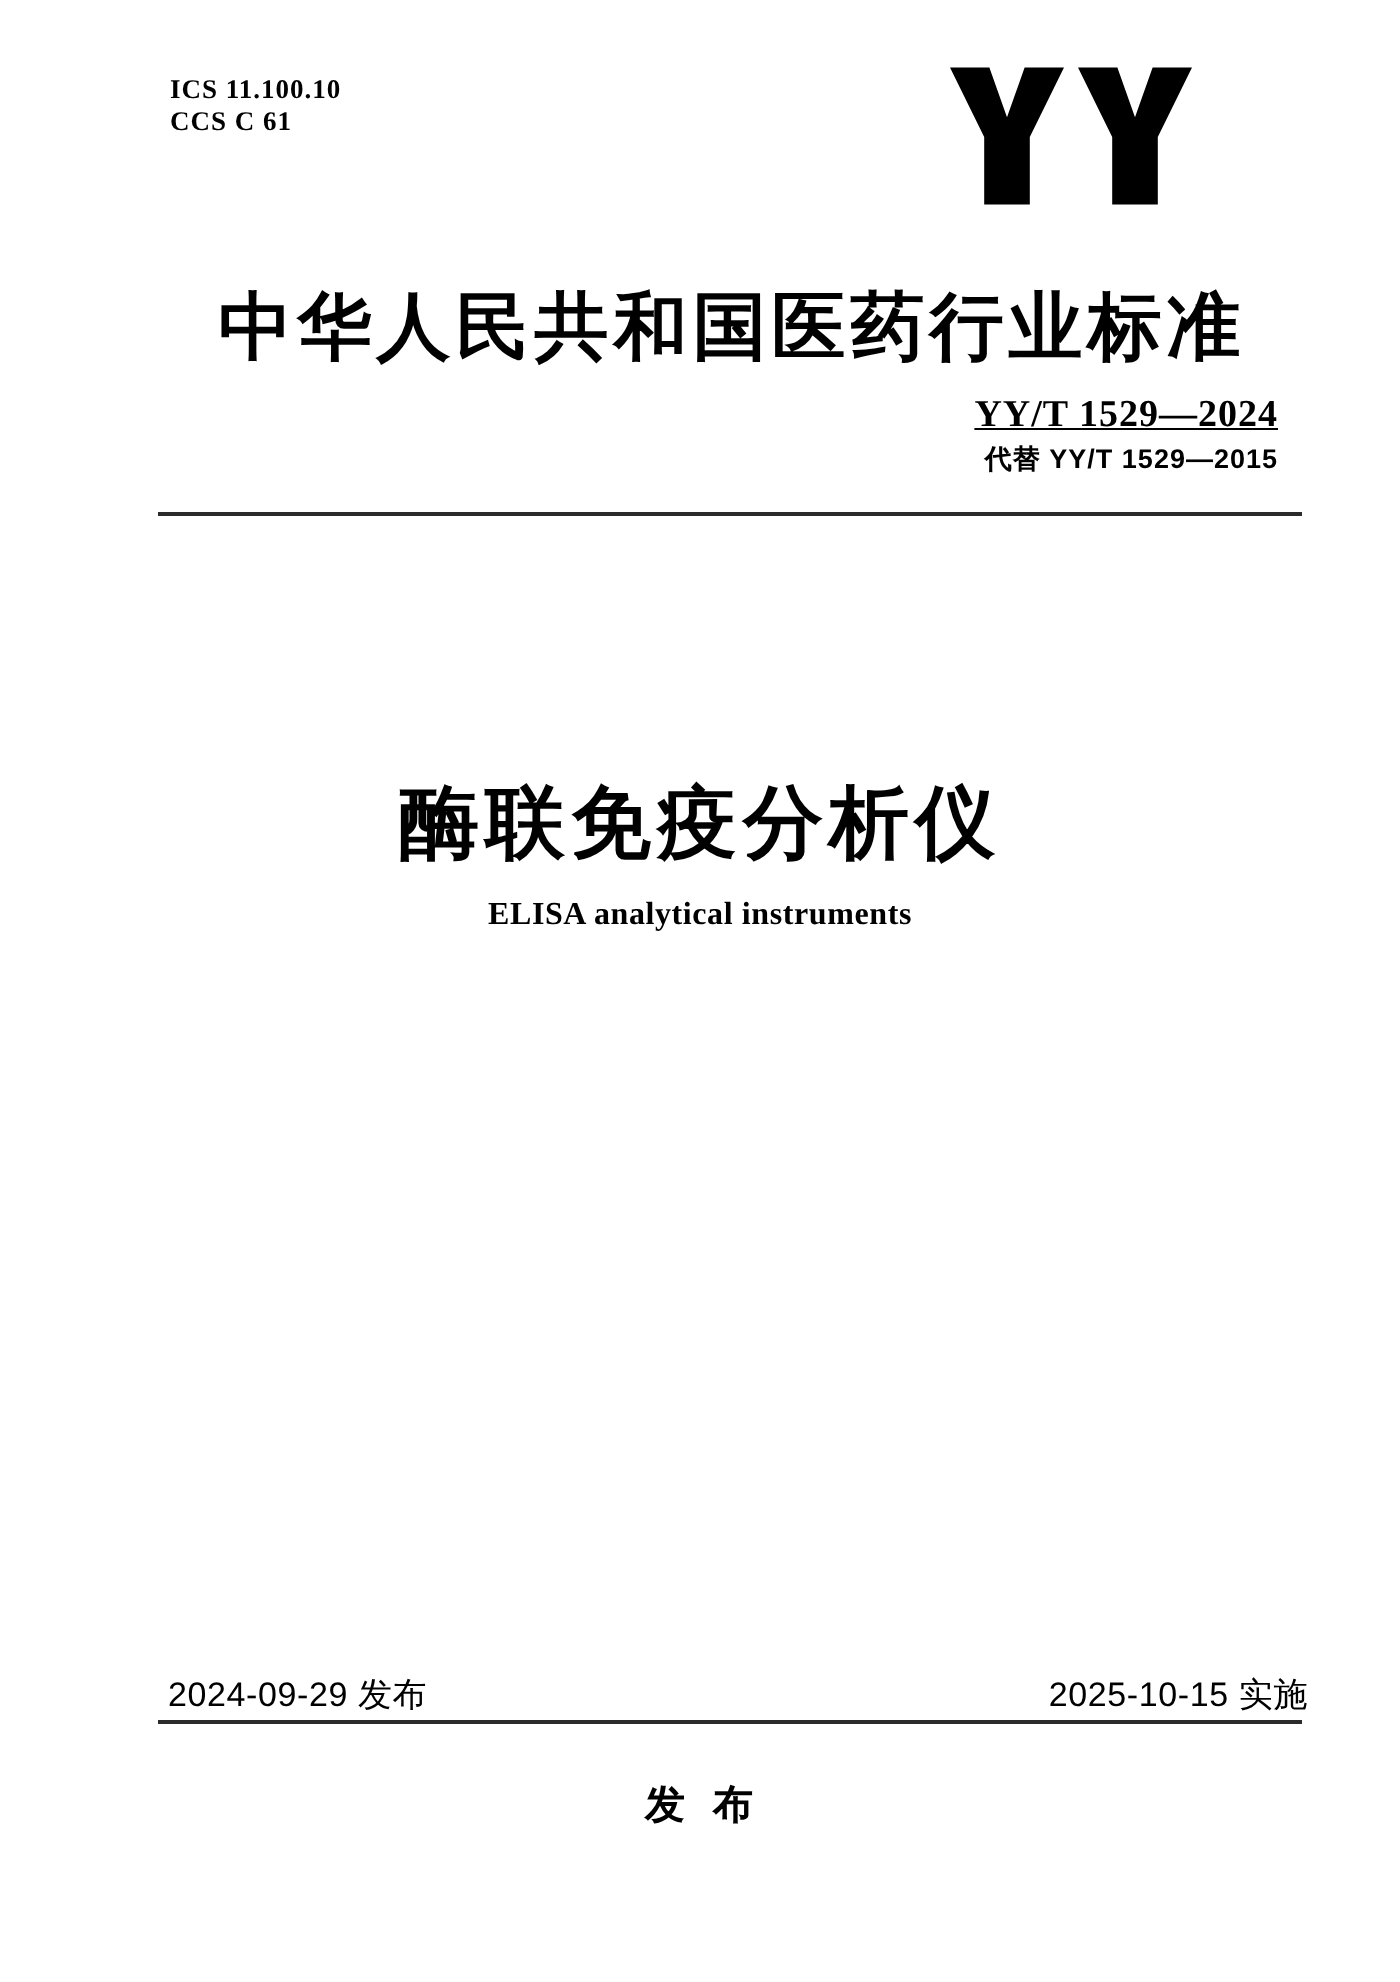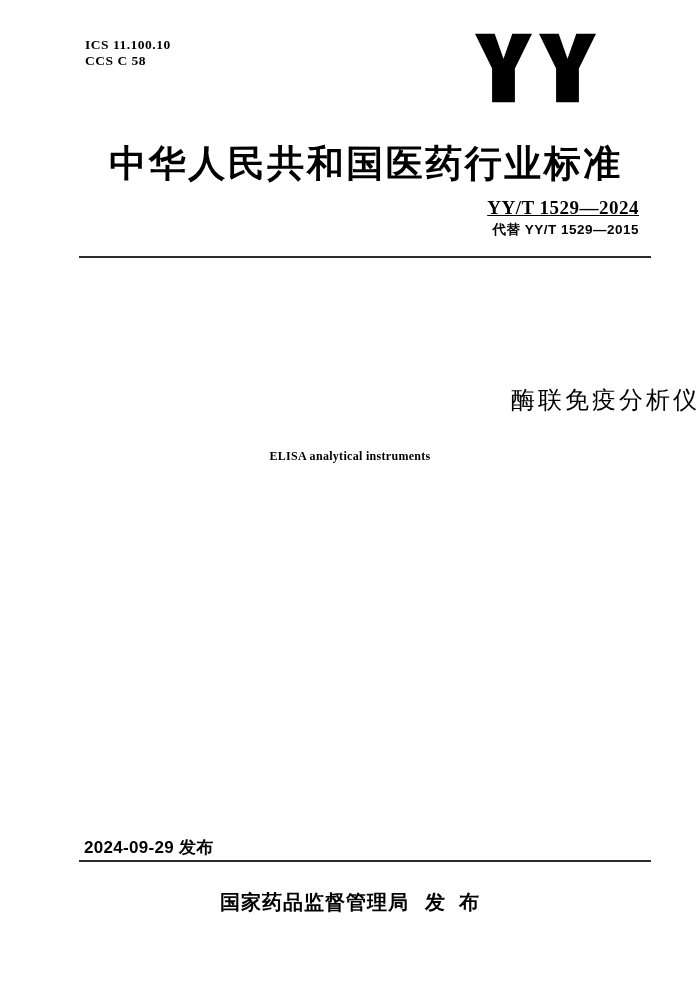--- a/index.html
+++ b/index.html
@@ -70,46 +70,46 @@
     height: 2px;
     background: #2b2b2b;
   }
   .rule-top { top: 256px; }
   .rule-bottom { top: 860px; }
   .main-title {
     position: absolute;
     top: 384px;
     left: 0;
     width: 100%;
-    text-align: right;
-    font-size: 24px;
-    font-weight: normal;
+    text-align: center;
+    font-size: 40px;
+    font-weight: bold;
     letter-spacing: 3px;
     white-space: nowrap;
   }
   .subtitle {
     position: absolute;
     top: 449px;
     left: 0;
     width: 100%;
     text-align: center;
     font-family: "Liberation Serif", serif;
     font-weight: bold;
-    font-size: 12px;
+    font-size: 16px;
     letter-spacing: 0.3px;
   }
   .dates-row {
     position: absolute;
     left: 84px;
     right: 46px;
     top: 836px;
     display: flex;
     justify-content: space-between;
     font-size: 17px;
-    font-weight: 700;
+    font-weight: 400;
     letter-spacing: 0.3px;
     gap: 36px;
   }
   .footer {
     position: absolute;
     top: 889px;
     left: 0;
     width: 100%;
     display: flex;
     justify-content: center;
@@ -120,21 +120,21 @@
   }
   .footer .publish { white-space: pre; }
 </style>
 </head>
 <body>
 
 <div class="page">
 
   <div class="ics-block">
     <div>ICS 11.100.10</div>
-    <div>CCS C 58</div>
+    <div>CCS C 61</div>
   </div>
 
   <div class="logo" aria-label="YY">
     <svg width="57" height="70" viewBox="0 0 55 66">
       <polygon fill="#000000" points="0,0 19,0 27.5,24 36,0 55,0 38.5,33.5 38.5,66 16.5,66 16.5,33.5"></polygon>
     </svg>
     <svg width="57" height="70" viewBox="0 0 55 66">
       <polygon fill="#000000" points="0,0 19,0 27.5,24 36,0 55,0 38.5,33.5 38.5,66 16.5,66 16.5,33.5"></polygon>
     </svg>
   </div>
@@ -146,22 +146,22 @@
   <div class="replaces">代替 YY/T 1529—2015</div>
 
   <div class="rule rule-top"></div>
 
   <div class="main-title">酶联免疫分析仪</div>
 
   <div class="subtitle">ELISA analytical instruments</div>
 
   <div class="dates-row">
     <span>2024-09-29 发布</span>
+    <span>2025-10-15 实施</span>
   </div>
 
   <div class="rule rule-bottom"></div>
 
   <div class="footer">
-    <span>国家药品监督管理局</span>
     <span class="publish">发  布</span>
   </div>
 
 </div>
 
 </body></html>

